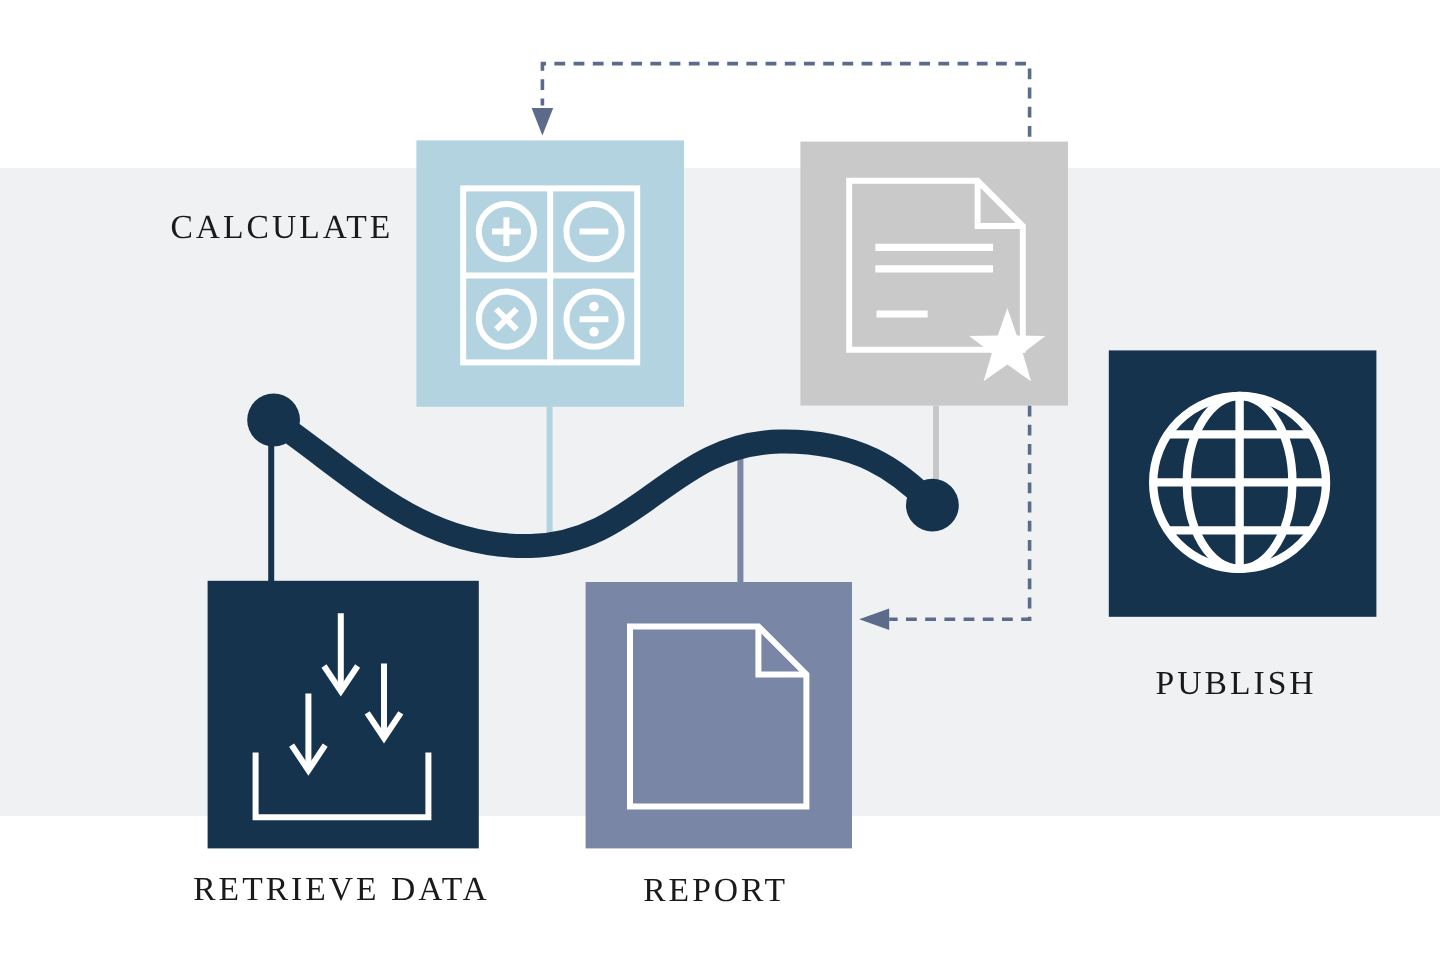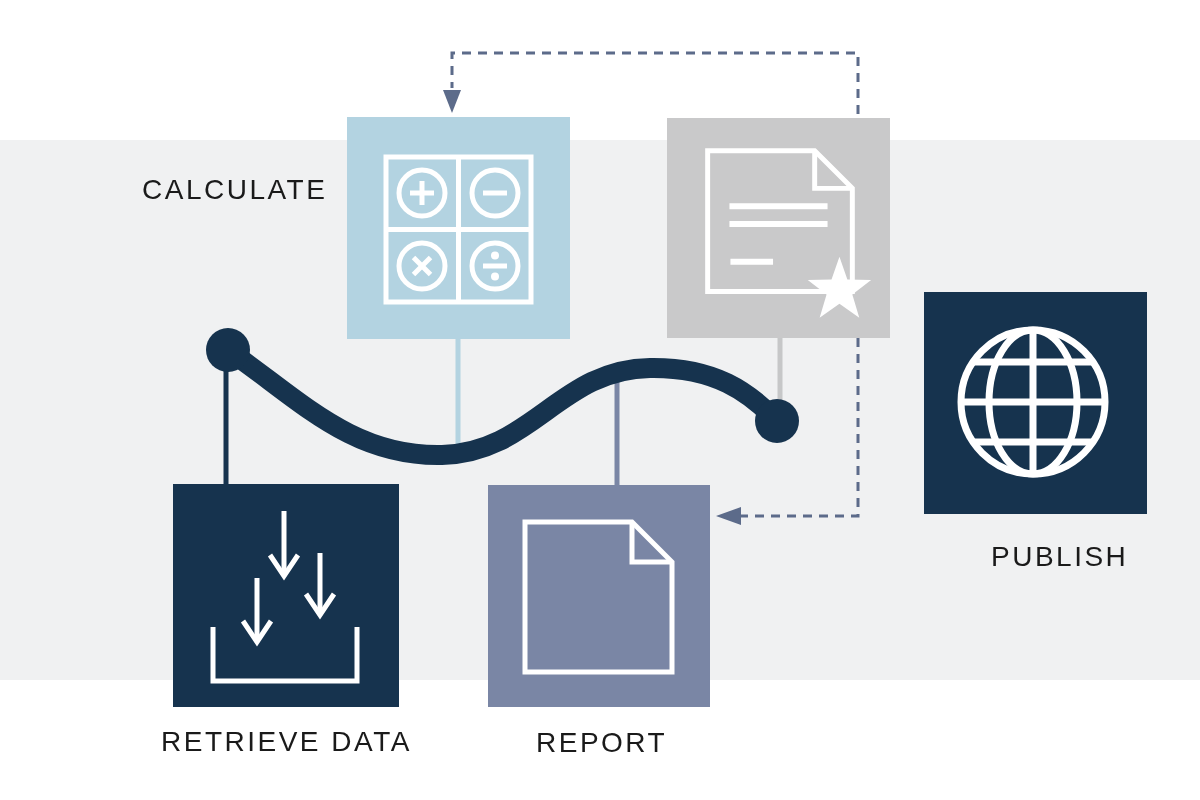--- a/index.html
+++ b/index.html
@@ -1,39 +1,39 @@
 <!DOCTYPE html>
 <html><head>
 <meta charset="utf-8">
 <style>
   html,body{margin:0;padding:0;background:#ffffff;}
   #stage{
     position:relative;width:1200px;height:800px;overflow:hidden;
     background:#ffffff;
-    font-family:Liberation Sans, sans-serif;
+    font-family:Liberation Serif, serif;
   }
   .band{
     position:absolute;left:0;top:140px;width:1200px;height:540px;
     background:#f0f1f2;z-index:0;
   }
   #connectors{position:absolute;left:0;top:0;z-index:1;}
   .box{position:absolute;z-index:2;}
   .box svg{display:block;width:100%;height:100%;}
   .calc-box{left:347px;top:117px;width:223px;height:222px;background:#b3d3e1;}
   .epd-box{left:667px;top:118px;width:223px;height:220px;background:#c9c9ca;}
   .publish-box{left:924px;top:292px;width:223px;height:222px;background:#16334e;}
   .retrieve-box{left:173px;top:484px;width:226px;height:223px;background:#16334e;}
   .report-box{left:488px;top:485px;width:222px;height:222px;background:#7a86a5;}
   .label{
     position:absolute;z-index:3;color:#1a1a1a;
     font-size:28px;letter-spacing:2.5px;line-height:39px;white-space:pre-line;
   }
   .lbl-calculate{left:142px;top:170px;}
   .lbl-epd{left:907px;top:147px;width:260px;}
-  .lbl-publish{left:963px;top:537px;margin-left:28px;}
+  .lbl-publish{left:963px;top:550px;}
   .lbl-retrieve{left:161px;top:722px;}
   .lbl-report{left:536px;top:723px;}
 </style>
 </head>
 <body>
 
 <div id="stage">
 
   <div class="band"></div>
 

